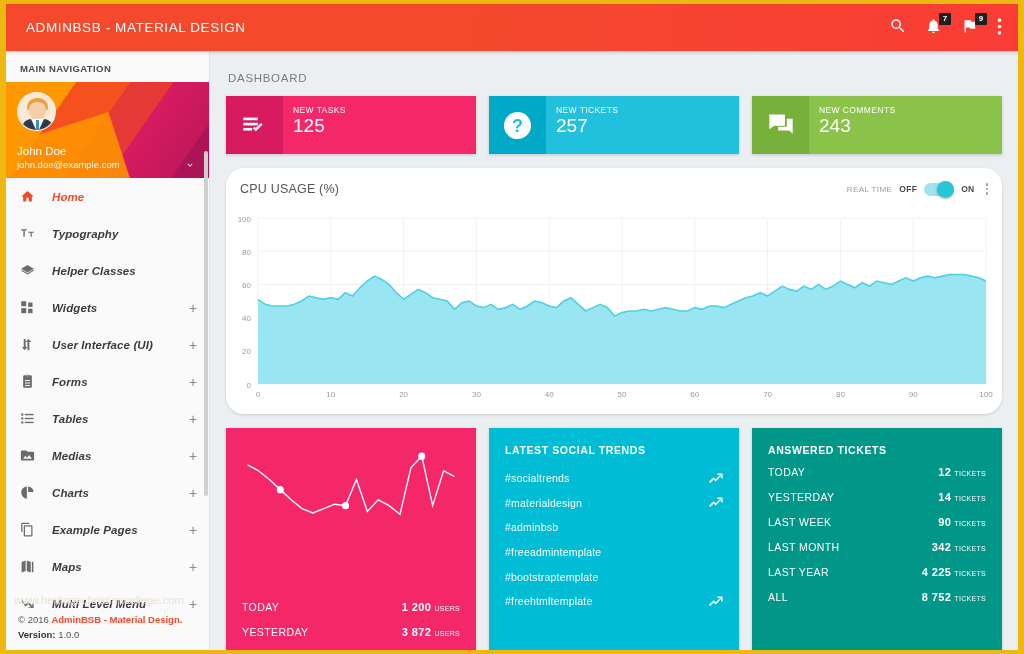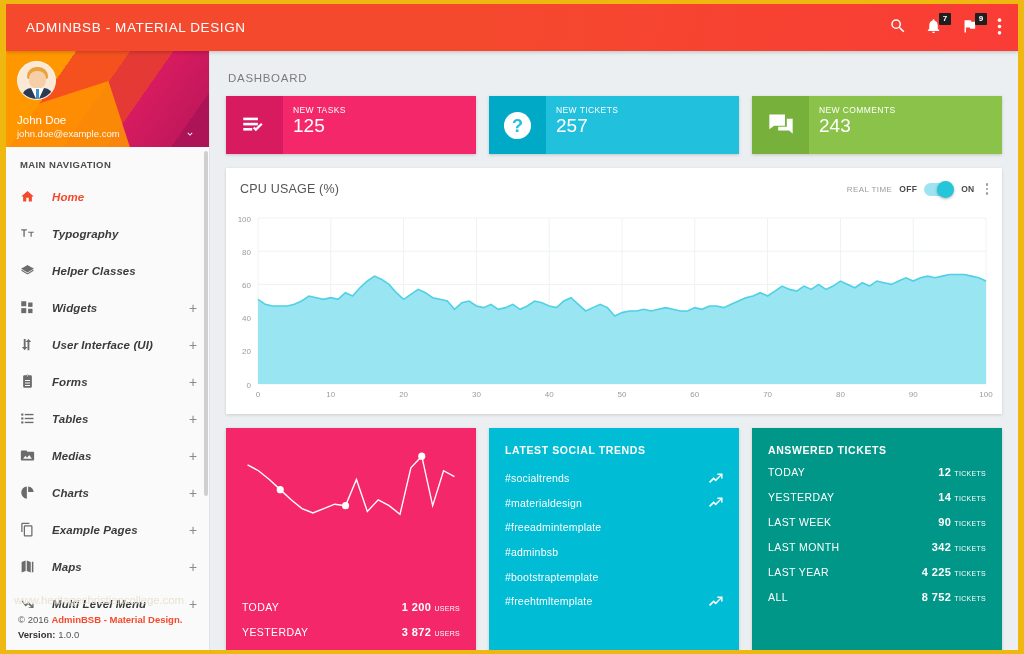--- a/index.html
+++ b/index.html
@@ -145,21 +145,21 @@
     width: 57px; display: flex; align-items: center; justify-content: center;
   }
   .card-icon svg { fill: #fff; display: block; }
   .card-body { flex: 1; padding: 9px 0 0 10px; color: #fff; }
   .card-label { font-size: 8.5px; letter-spacing: .4px; font-weight: 400; }
   .card-value { font-size: 19px; font-weight: 300; margin-top: 1px; line-height: 1.05; }
 
   
   #cpu-panel {
     margin-top: 14px; background: #fff; height: 246px;
-    box-shadow: 0 1px 3px rgba(0,0,0,.14); position: relative;
+    box-shadow: 0 1px 3px rgba(0,0,0,.14); position: relative; border-radius: 18px;
   }
   #cpu-head {
     display: flex; align-items: center; padding: 14px 14px 0 14px;
   }
   #cpu-title { font-size: 12.5px; color: #555; letter-spacing: .2px; }
   #cpu-right { margin-left: auto; display: flex; align-items: center; gap: 7px; }
   .rt-label { font-size: 8px; color: #9b9b9b; letter-spacing: .4px; }
   .rt-state { font-size: 8.5px; color: #4a4a4a; font-weight: 700; letter-spacing: .3px; }
   #toggle {
     width: 30px; height: 13px; border-radius: 7px; background: #9fe3f0;
@@ -231,40 +231,40 @@
             <circle cx="2" cy="3" r="1.7"></circle>
             <circle cx="2" cy="9" r="1.7"></circle>
             <circle cx="2" cy="15" r="1.7"></circle>
           </svg>
       </div>
     </div>
   </div>
 
   <div id="sidebar">
 
+    <div id="navlabel">MAIN NAVIGATION</div>
+
     <div id="userinfo">
       <div id="avatar">
         <div class="hair"></div>
           <div class="face"></div>
         <div class="body"></div>
           <div class="shirt"></div>
           <div class="tie"></div>
       </div>
       <div id="user-text">
         <div id="user-name">John Doe</div>
         <div id="user-email">john.doe@example.com</div>
       </div>
       <div id="user-caret">
         <svg width="14" height="10" viewBox="0 0 24 24">
             <path d="M7.4 8.6L12 13.2l4.6-4.6L18 10l-6 6-6-6z"></path>
           </svg>
       </div>
     </div>
-
-    <div id="navlabel">MAIN NAVIGATION</div>
 
     <div id="navlist">
         <div class="nav-item active">
           <span class="nav-icon">
             <svg width="15" height="15" viewBox="0 0 24 24">
               <path d="M10 20v-6h4v6h5v-8h3L12 3 2 12h3v8z"></path>
             </svg>
           </span>
           <span class="nav-text">Home</span>
         </div>
@@ -535,24 +535,24 @@
             </div>
             <div class="trend-row">
               <span class="tx">#materialdesign</span>
               <span class="ticon">
                 <svg width="15" height="11" viewBox="0 0 24 16">
                   <path d="M1.5 13.2l1.9 1.9 5.6-5.6 3.4 3.4L21 3.6V8h2.3V0H15v2.3h4.4l-7 7-3.4-3.4z"></path>
                 </svg>
               </span>
             </div>
             <div class="trend-row">
+              <span class="tx">#adminbsb</span>
+            </div>
+            <div class="trend-row">
               <span class="tx">#freeadmintemplate</span>
-            </div>
-            <div class="trend-row">
-              <span class="tx">#adminbsb</span>
             </div>
             <div class="trend-row">
               <span class="tx">#bootstraptemplate</span>
             </div>
             <div class="trend-row">
               <span class="tx">#freehtmltemplate</span>
               <span class="ticon">
                 <svg width="15" height="11" viewBox="0 0 24 16">
                   <path d="M1.5 13.2l1.9 1.9 5.6-5.6 3.4 3.4L21 3.6V8h2.3V0H15v2.3h4.4l-7 7-3.4-3.4z"></path>
                 </svg>

